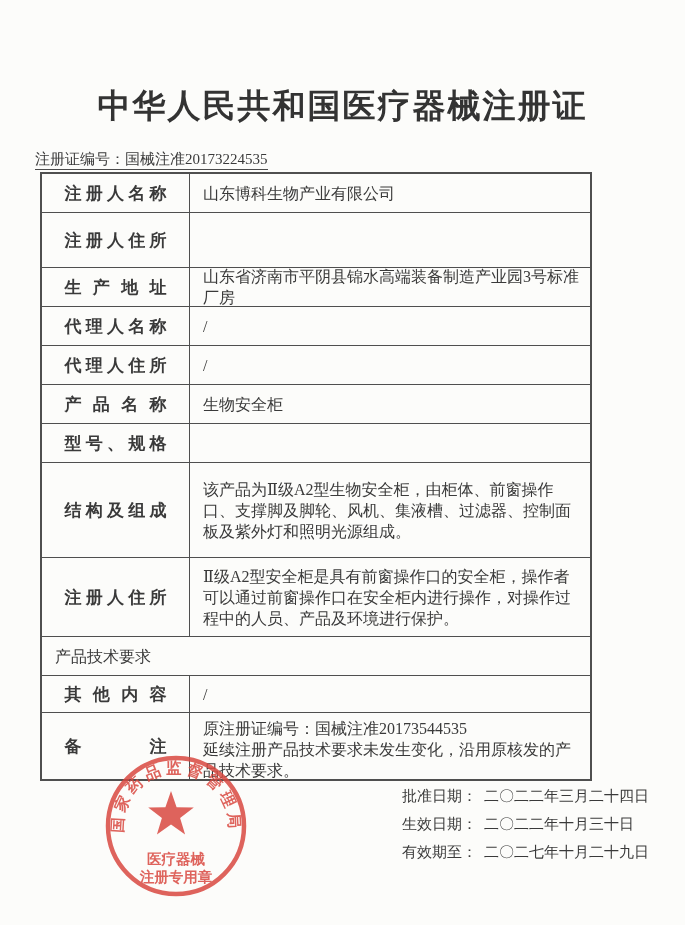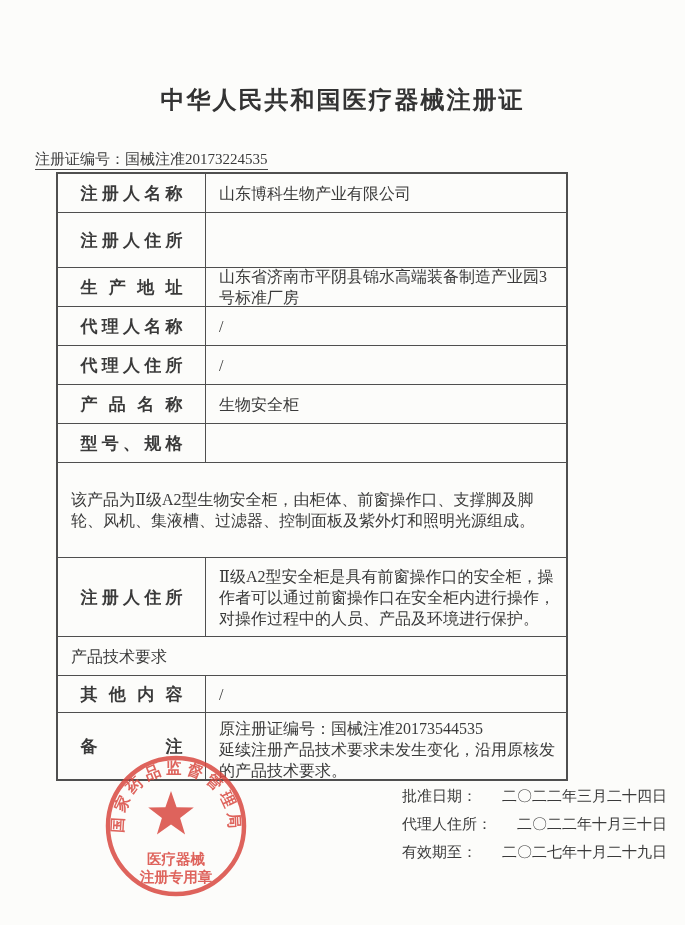--- a/index.html
+++ b/index.html
@@ -13,34 +13,34 @@
   .page{
     position:relative;
     width:685px;height:925px;
     background:var(--paper);
     font-family:"Liberation Serif","DejaVu Serif",serif;
     color:var(--text-color);
     overflow:hidden;
   }
   .title{
     position:absolute;top:84px;left:0;width:100%;
-    text-align:center;font-size:24px;font-weight:bold;
+    text-align:center;font-size:33px;font-weight:bold;
     letter-spacing:2px;color:#333;
   }
   .cert-no-line{
     position:absolute;top:150px;left:35px;
     font-size:15px;
   }
   .cert-no-line .underlined{
     border-bottom:1px solid #4a4a4a;
     padding-bottom:2px;
     text-align:right;
   }
   .cert-table{
-    position:absolute;top:172px;left:56px;width:512px;
+    position:absolute;top:172px;left:40px;width:552px;
     border:2px solid var(--border-color);
     box-sizing:border-box;
     background:transparent;
   }
   .row{display:flex;}
   .row + .row{border-top:1px solid var(--border-color);}
   .h36{height:36px}.h38{height:38px}.h54{height:54px}
   .h66{height:66px}.h78{height:78px}.h94{height:94px}
   .cell-label{
     width:147px;flex:none;
@@ -60,21 +60,21 @@
   .cell-value.multiline{flex-direction:column;align-items:flex-start;justify-content:flex-start;}
   .footer-approval{
     position:absolute;top:813px;left:38px;font-size:15px;
   }
   .footer-approval .value{margin-left:5px;}
   .footer-dates{
     position:absolute;top:787px;left:402px;
     display:flex;flex-direction:column;row-gap:9px;
     font-size:15px;
   }
-  .date-row .value{margin-left:25px;}
+  .date-row .value{margin-left:7px;}
   .stamp{
     position:absolute;left:98px;top:748px;
     width:156px;height:156px;
     color:var(--stamp-red);
     opacity:0.84;
   }
 </style>
 </head>
 <body>
 
@@ -123,20 +123,23 @@
           <span>产品名称</span>
         </div>
       <div class="cell-value">生物安全柜</div>
     </div>
     <div class="row h38">
       <div class="cell-label">
           <span>型号、规格</span>
         </div>
     </div>
     <div class="row h94">
+      <div class="cell-label">
+          <span>结构及组成</span>
+        </div>
       <div class="cell-value">该产品为Ⅱ级A2型生物安全柜，由柜体、前窗操作口、支撑脚及脚轮、风机、集液槽、过滤器、控制面板及紫外灯和照明光源组成。</div>
     </div>
     <div class="row h78">
       <div class="cell-label">
           <span>注册人住所</span>
         </div>
       <div class="cell-value">Ⅱ级A2型安全柜是具有前窗操作口的安全柜，操作者可以通过前窗操作口在安全柜内进行操作，对操作过程中的人员、产品及环境进行保护。</div>
     </div>
     <div class="row h38">
       <div class="cell-value">产品技术要求</div>
@@ -157,21 +160,21 @@
       </div>
     </div>
   </div>
 
 
   <div class="footer-dates">
     <div class="date-row">
       <span>批准日期：</span><span class="value">二〇二二年三月二十四日</span>
     </div>
     <div class="date-row">
-      <span>代理人住所：</span><span class="value">二〇二二年十月三十日</span>
+      <span>生效日期：</span><span class="value">二〇二二年十月三十日</span>
     </div>
     <div class="date-row">
       <span>有效期至：</span><span class="value">二〇二七年十月二十九日</span>
     </div>
   </div>
 
   <svg class="stamp" viewBox="0 0 156 156" xmlns="http://www.w3.org/2000/svg">
     <circle cx="78" cy="78" r="68" fill="none" stroke="currentColor" stroke-width="4.5"></circle>
     <polygon fill="currentColor" points="73,43 78.6,59.2 95.8,59.6 82.1,70.0 87.1,86.4 73,76.6 58.9,86.4 63.9,70.0 50.2,59.6 67.4,59.2"></polygon>
     <defs>

